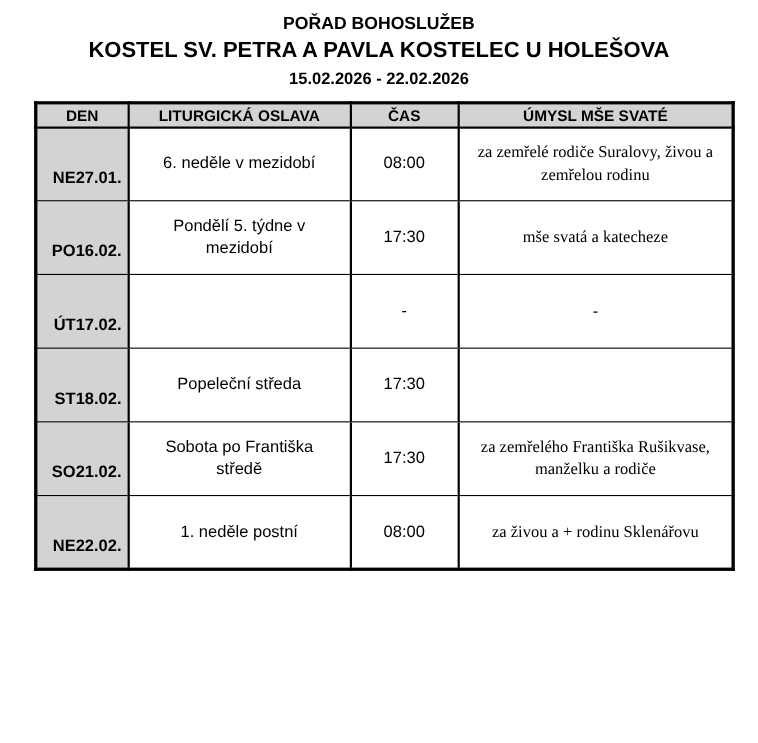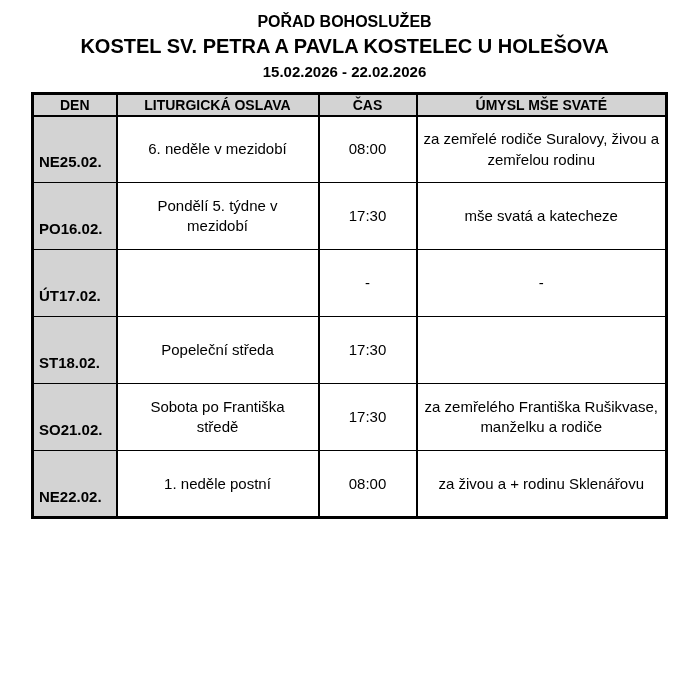--- a/index.html
+++ b/index.html
@@ -70,27 +70,27 @@
     padding: 2px 4px;
     line-height: 1.35;
   }
   td.day-cell {
     background: #d3d3d3;
     font-weight: bold;
     padding: 2px 5px;
   }
   .day-wrap {
     display: flex;
-    justify-content: flex-start;
+    justify-content: flex-end;
     align-items: center;
     width: 100%;
     margin-top: 26px;
   }
   td.celebration-cell { padding: 2px 12px; }
-  td.intention-cell   { padding: 6px 2px; }
+  td.intention-cell   { padding: 6px 2px; font-family: Liberation Serif, serif; }
 </style>
 </head>
 <body>
 
 <div class="page">
 
   <div class="titles">
     <div class="title-main">POŘAD BOHOSLUŽEB</div>
     <div class="title-church">KOSTEL SV. PETRA A PAVLA KOSTELEC U HOLEŠOVA</div>
     <div class="title-dates">15.02.2026 - 22.02.2026</div>
@@ -109,21 +109,21 @@
         <th>LITURGICKÁ OSLAVA</th>
         <th>ČAS</th>
         <th>ÚMYSL MŠE SVATÉ</th>
       </tr>
     </thead>
     <tbody>
       <tr>
         <td class="day-cell">
           <span class="day-wrap">
             <span>NE</span>
-            <span>25.02.</span>
+            <span>27.01.</span>
           </span>
         </td>
         <td class="celebration-cell">6. neděle v mezidobí</td>
         <td class="time-cell">08:00</td>
         <td class="intention-cell">za zemřelé rodiče Suralovy, živou a zemřelou rodinu</td>
       </tr>
       <tr>
         <td class="day-cell">
           <span class="day-wrap">
             <span>PO</span>

